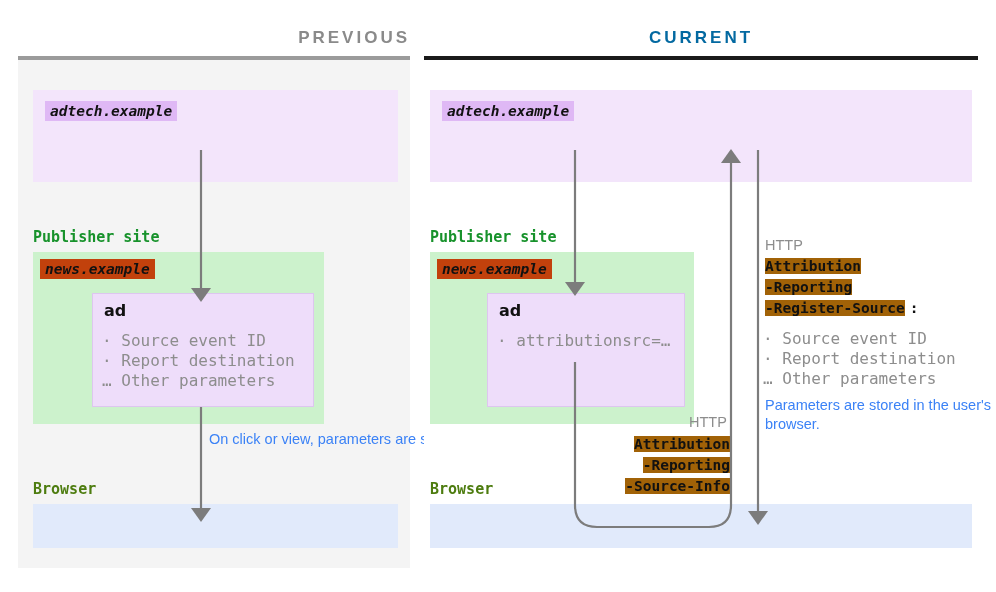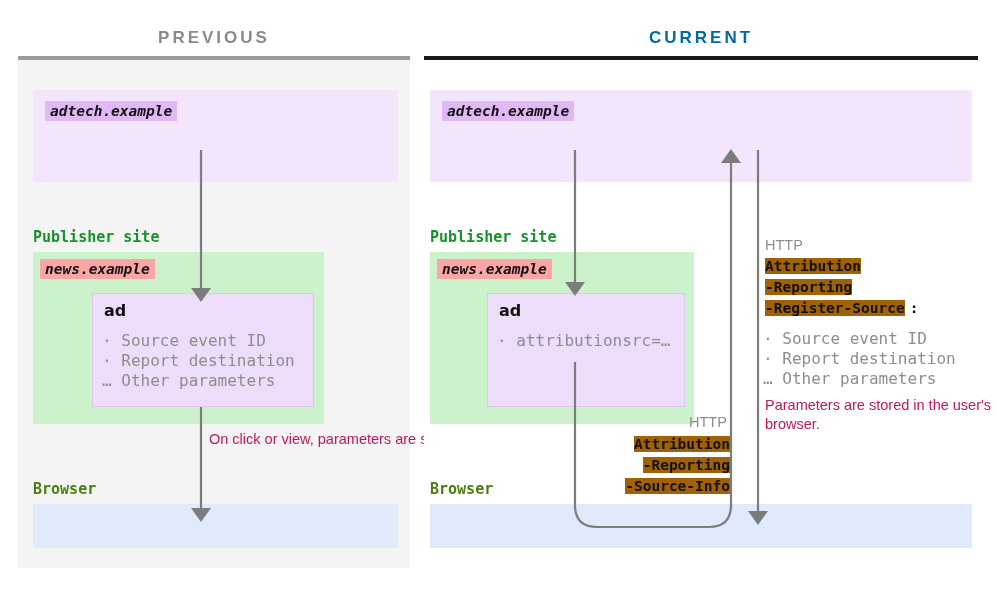--- a/index.html
+++ b/index.html
@@ -12,39 +12,39 @@
   }
   .panel{position:absolute;top:56px;}
   #panel-previous{left:18px;width:392px;height:512px;background:#f4f4f4;border-top:4px solid #9b9b9b;box-sizing:border-box;}
   #panel-current{left:424px;width:554px;height:512px;background:#ffffff;border-top:4px solid #1a1a1a;box-sizing:border-box;}
 
   .panel-title{
     position:absolute;top:28px;
     font-size:17px;font-weight:bold;letter-spacing:3px;
     text-align:center;
   }
-  #title-previous{left:18px;width:392px;color:#8a8a8a;}
+  #title-previous{left:18px;width:392px;color:#8a8a8a;text-align:right;}
   #title-current{left:424px;width:554px;color:#0369a1;}
 
   .box{position:absolute;box-sizing:border-box;}
   .purple-zone{background:#f3e5fb;}
   .green-zone{background:#ccf2cc;}
   .blue-zone{background:#e1eafb;}
   .ad-box{background:#eeddfa;border:1px solid #ddc6ef;}
 
   .tag{
     display:inline-block;
     font-family:"DejaVu Sans Mono","Liberation Mono",monospace;
     font-style:italic;font-weight:bold;
     font-size:14.5px;
     padding:2px 5px;
     color:#111;
   }
   .tag-purple{background:#dfb8f5;}
-  .tag-green{background:#fca5a5;}
+  .tag-green{background:#c2410c;}
 
   .zone-label{
     position:absolute;
     font-family:"DejaVu Sans Mono","Liberation Mono",monospace;
     font-size:15px;font-weight:bold;
   }
   .label-green{color:#17922b;}
   .label-blue{color:#4d7c0f;}
 
   .ad-title{
@@ -54,21 +54,21 @@
   }
   .mono-list{
     position:absolute;
     font-family:"DejaVu Sans Mono","Liberation Mono",monospace;
     font-size:16px;color:#8d8d8d;line-height:20px;
     white-space:pre;
   }
   .note{
     position:absolute;
     font-family:"Liberation Sans",sans-serif;
-    font-size:14.5px;color:#be185d;line-height:19px;
+    font-size:14.5px;color:#3b82f6;line-height:19px;
   }
   .http-label{
     position:absolute;
     font-family:"Liberation Sans",sans-serif;
     font-size:14.5px;color:#8d8d8d;
   }
   .hdr-line{
     position:absolute;
     font-family:"DejaVu Sans Mono","Liberation Mono",monospace;
     font-size:14.5px;font-weight:bold;color:#111;

